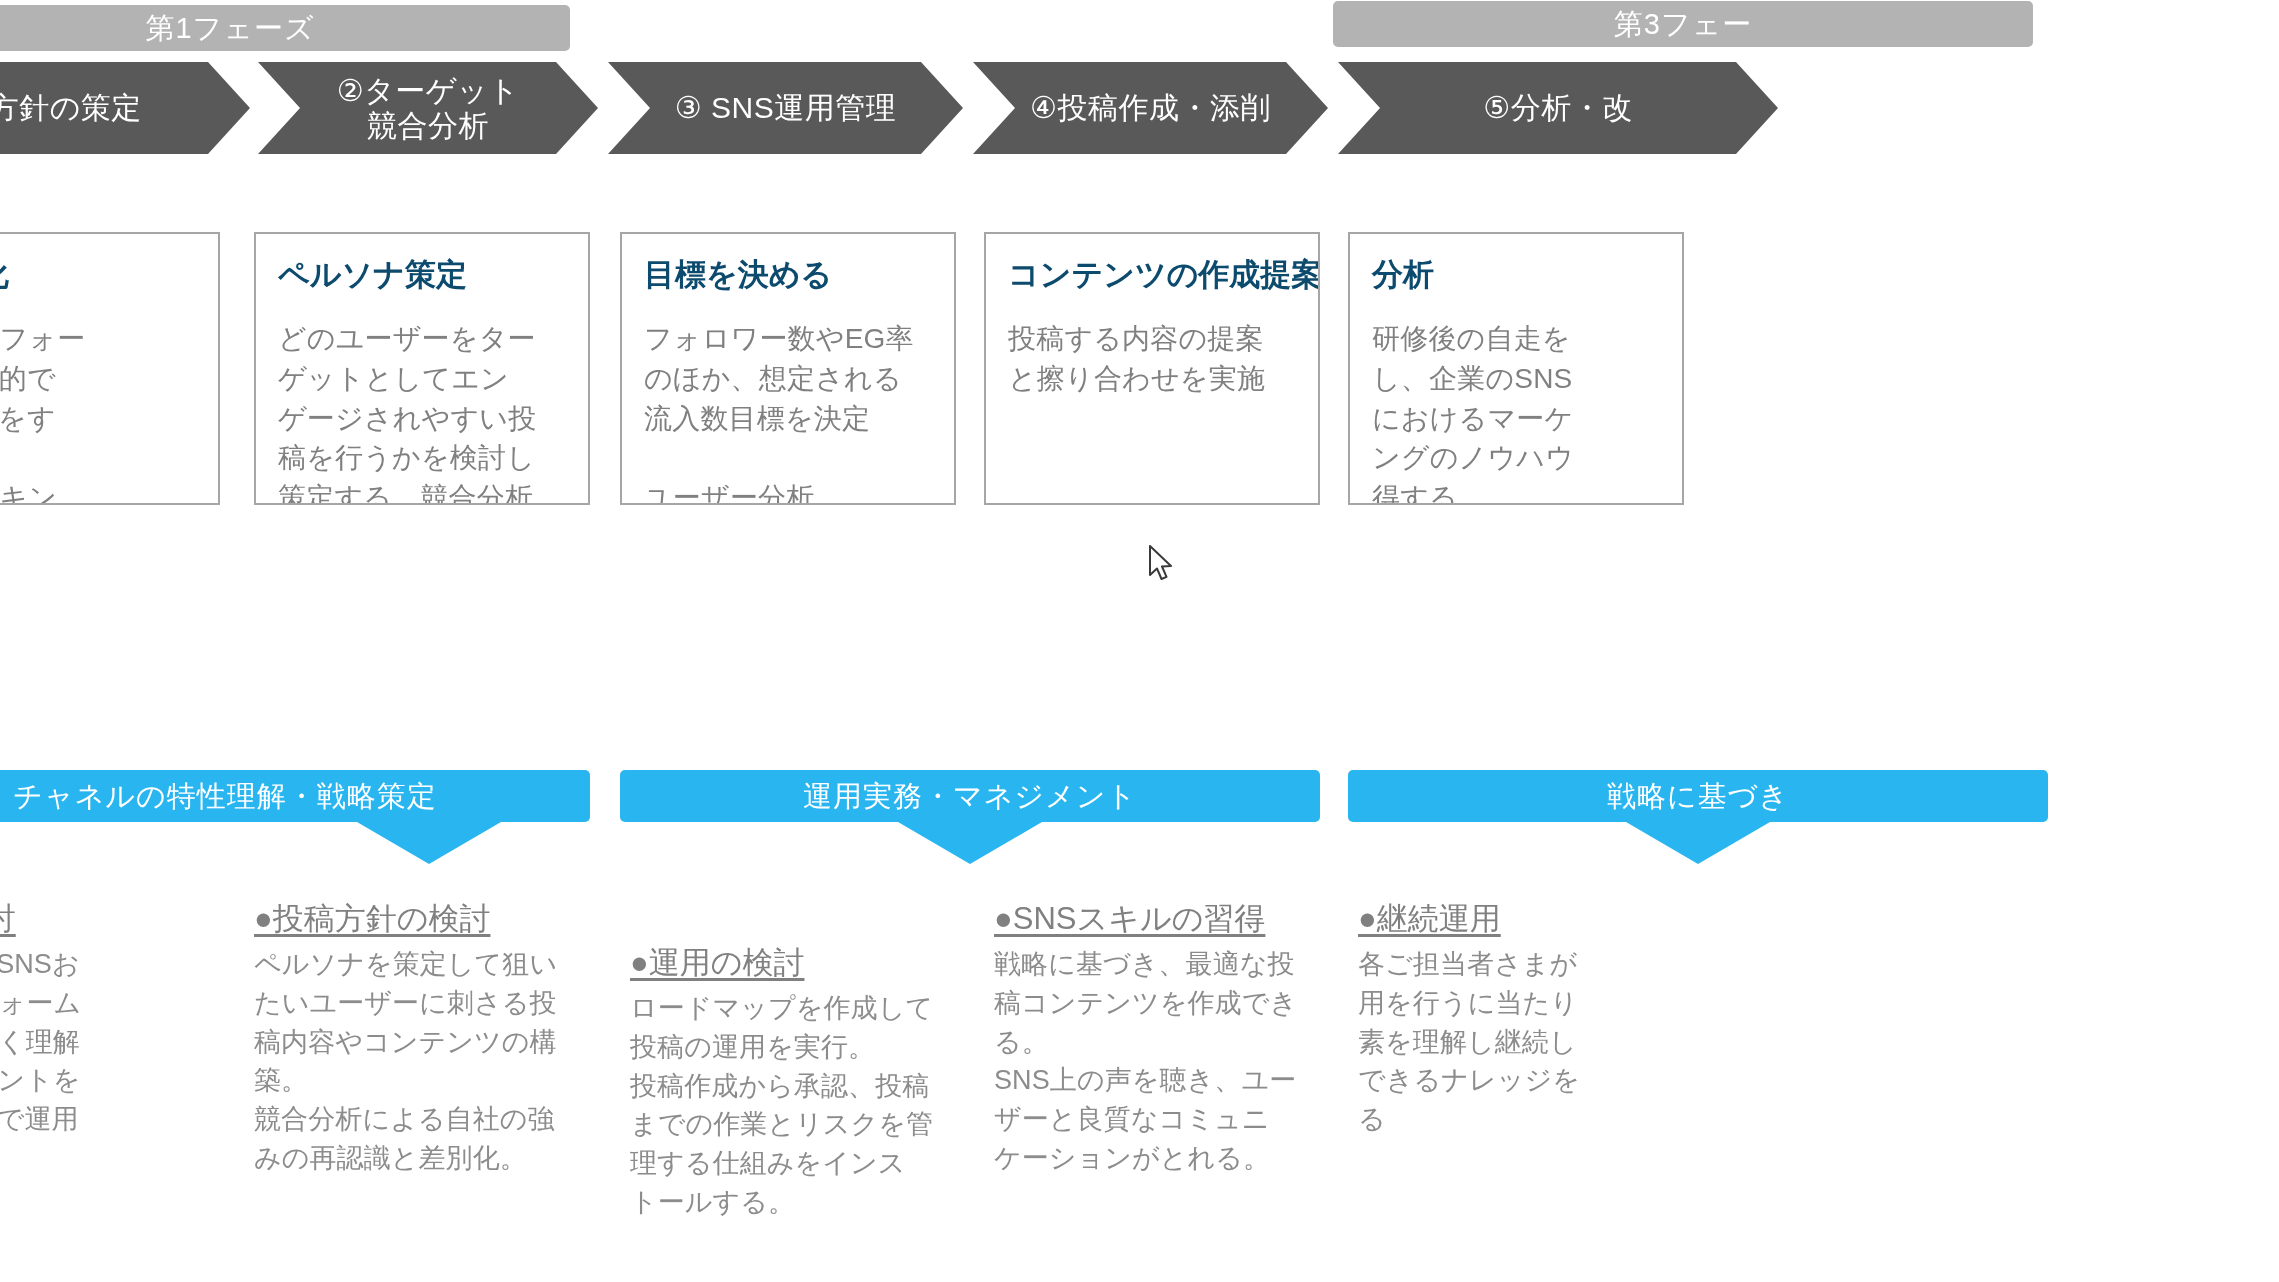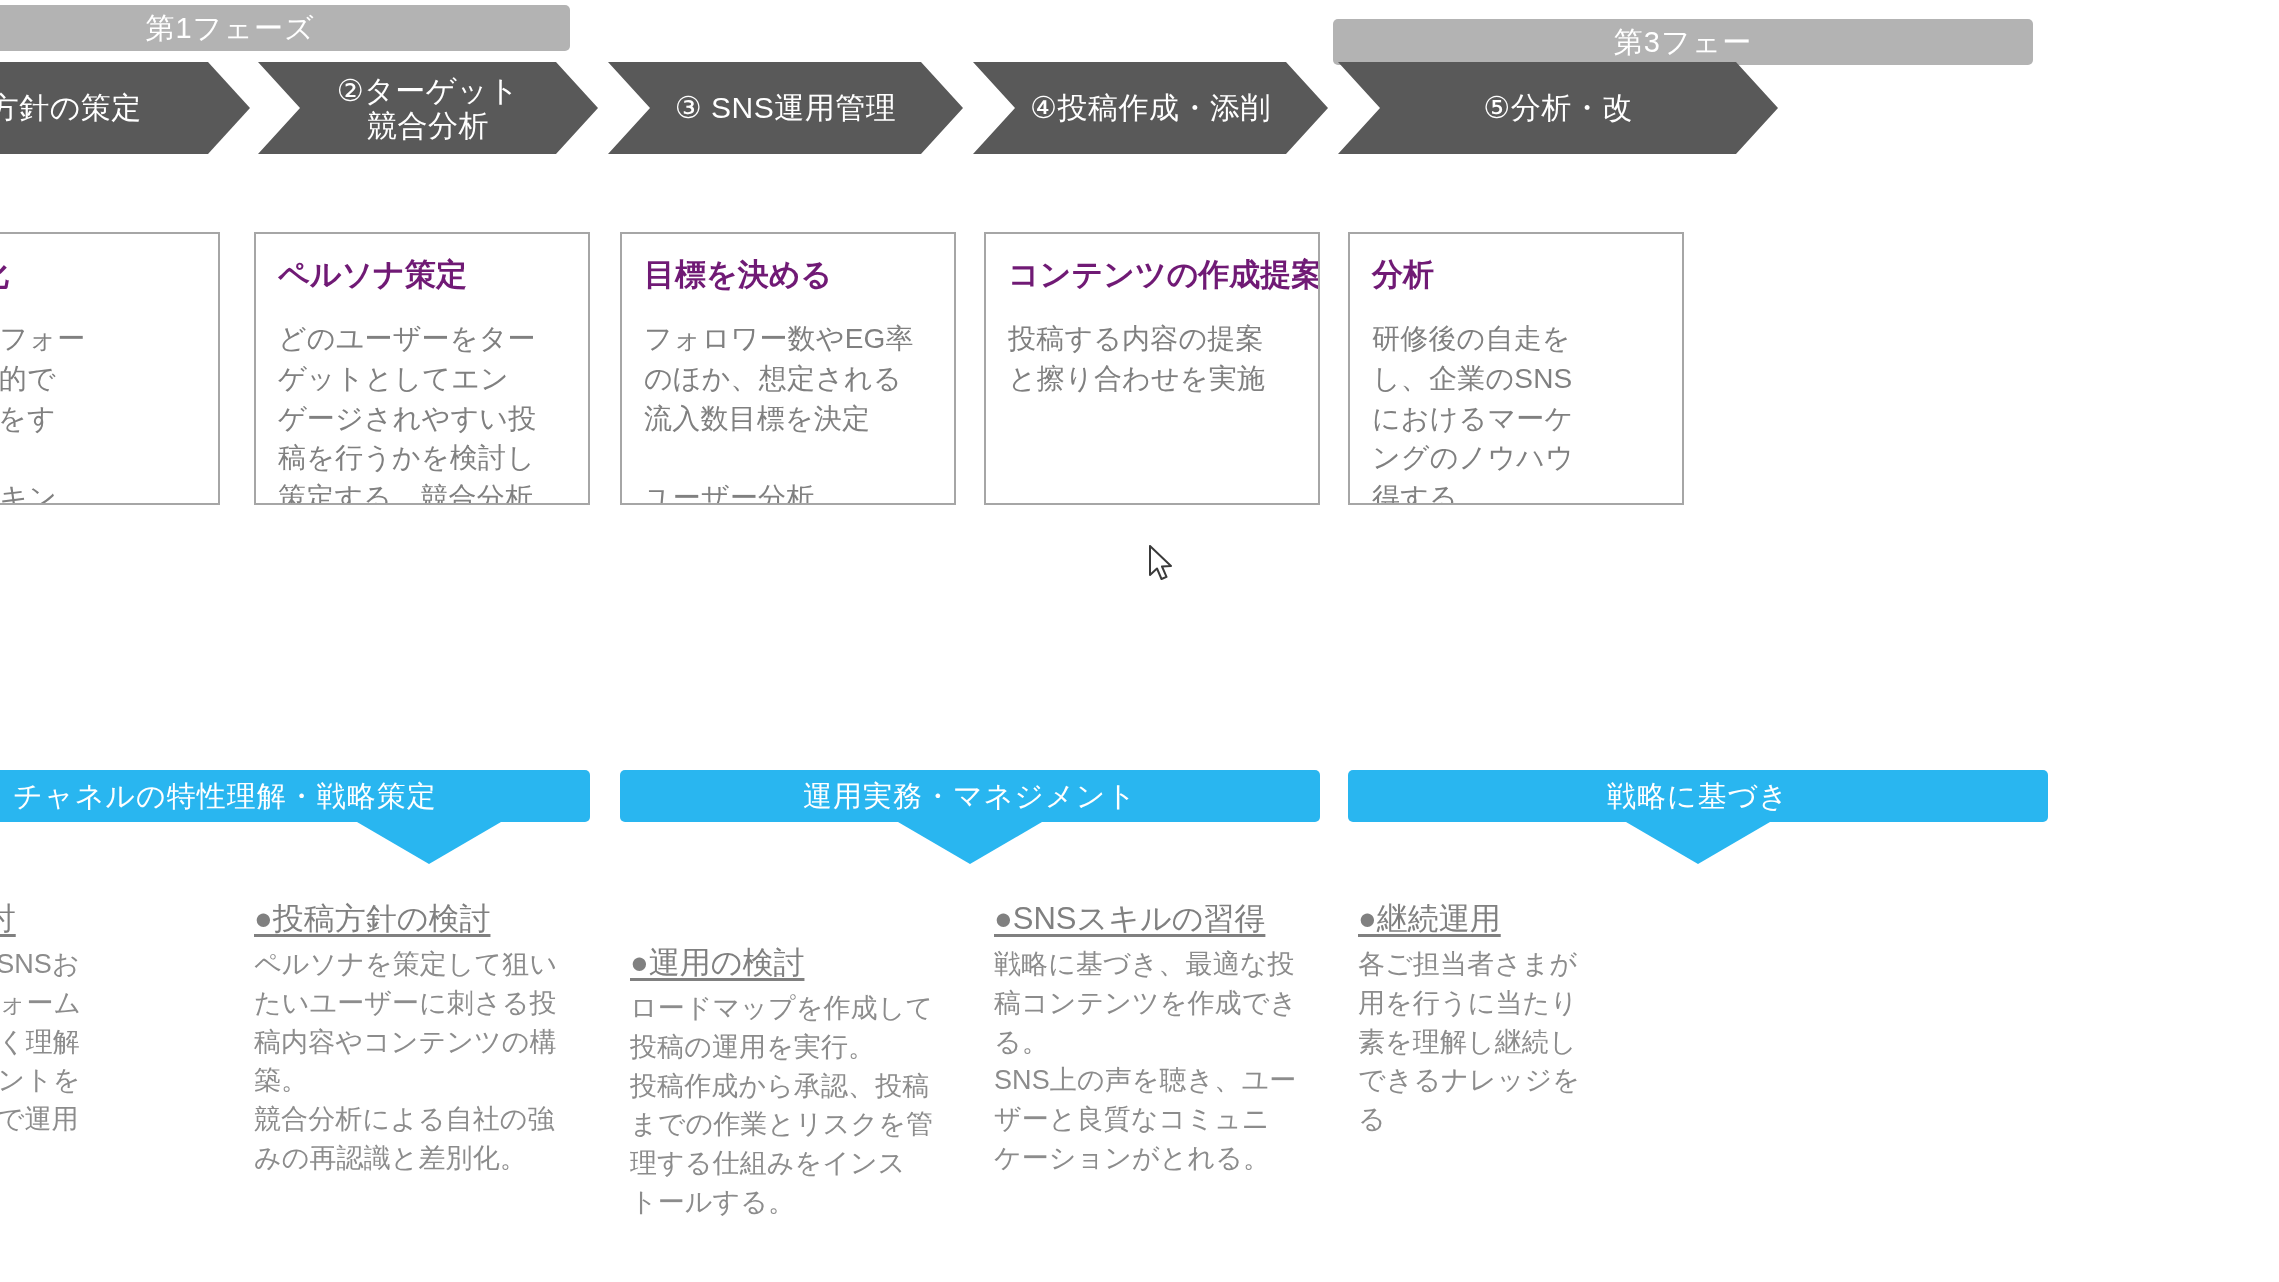--- a/index.html
+++ b/index.html
@@ -25,21 +25,21 @@
     color: #ffffff;
     font-size: 29px;
     line-height: 46px;
     text-align: center;
     letter-spacing: 1px;
     white-space: nowrap;
     overflow: hidden;
   }
   .phase-bar.p1 { left: -110px; top: 5px; width: 680px; text-align: center; }
   .phase-bar.p2 { left: 600px;  top: 5px; width: 700px; }
-  .phase-bar.p3 { left: 1333px; top: 19px; width: 700px; }
+  .phase-bar.p3 { left: 1333px; top: 1px; width: 700px; }
 
   
   .chev-row {
     position: absolute;
     left: 0; top: 62px;
     width: 2279px; height: 92px;
   }
   .chev {
     position: absolute;
     top: 0;
@@ -79,21 +79,21 @@
   }
   .card.k1 { left: -140px; width: 360px; }
   .card.k2 { left: 254px;  width: 336px; }
   .card.k3 { left: 620px;  width: 336px; }
   .card.k4 { left: 984px;  width: 336px; }
   .card.k5 { left: 1348px; width: 336px; }
 
   .card-title {
     font-size: 31px;
     font-weight: bold;
-    color: #701a75;
+    color: #0c4a6e;
     line-height: 1.2;
     margin-bottom: 26px;
     white-space: nowrap;
   }
   .card-body {
     font-size: 28px;
     color: #808080;
     line-height: 1.42;
     white-space: pre-line;
     letter-spacing: 0.2px;

